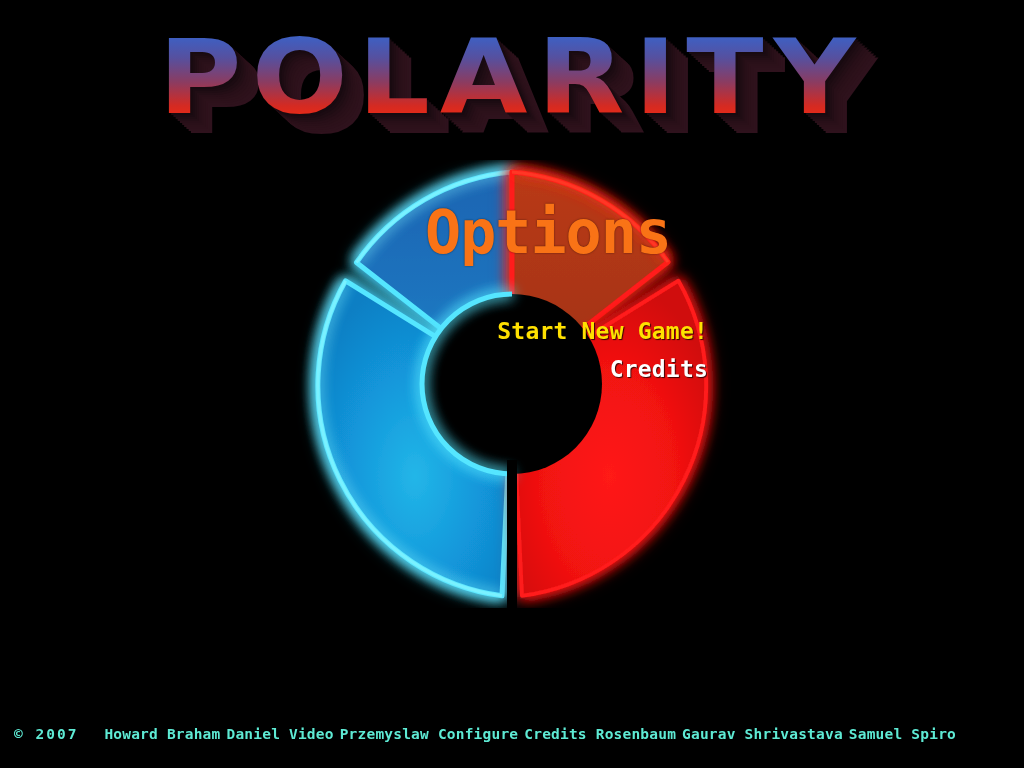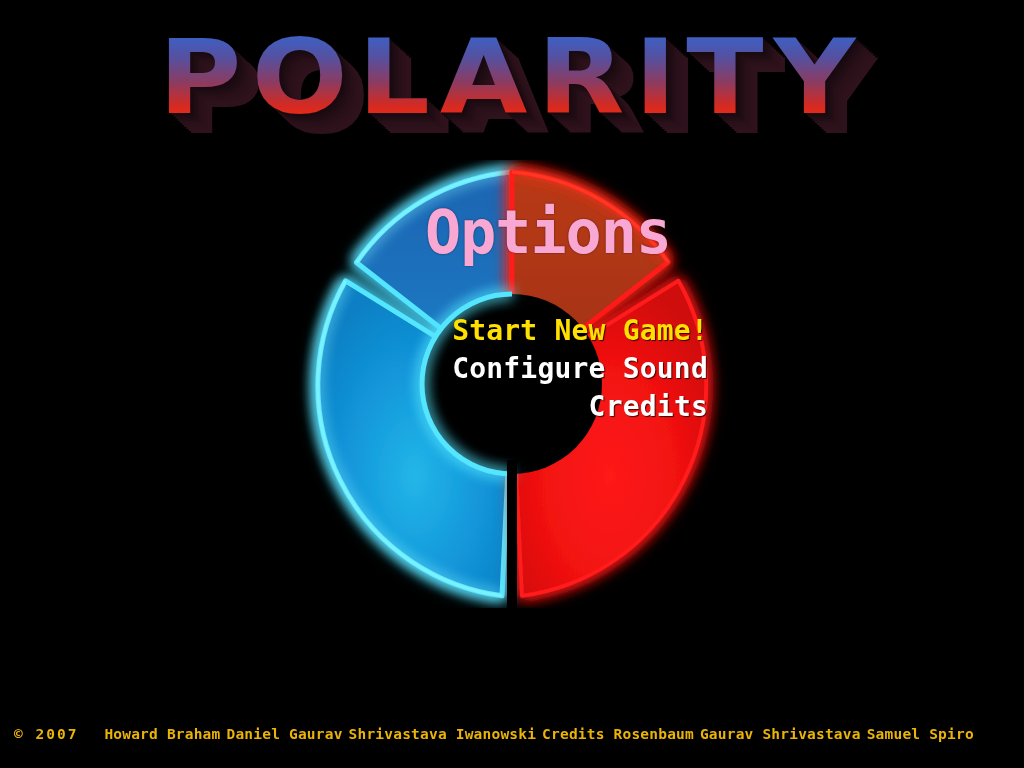--- a/index.html
+++ b/index.html
@@ -87,35 +87,35 @@
     left: 0;
     top: 196px;
     width: 1024px;
     text-align: center;
     padding-left: 72px;
     box-sizing: border-box;
     font-family: "DejaVu Sans Mono", "Liberation Mono", monospace;
     font-size: 60px;
     font-weight: bold;
     letter-spacing: -1px;
-    color: #f9a8d4;
+    color: #f97316;
     line-height: 72px;
     text-shadow: 0 0 2px rgba(0,0,0,.55);
   }
 
   #menu {
     position: absolute;
     left: 300px;
     top: 312px;
     width: 408px;
     text-align: right;
   }
   .menu-item {
     font-family: "DejaVu Sans Mono", "Liberation Mono", monospace;
-    font-size: 28px;
+    font-size: 23px;
     font-weight: bold;
     letter-spacing: 0.2px;
     line-height: 38px;
     height: 38px;
     color: #ffffff;
     white-space: nowrap;
     cursor: pointer;
     text-shadow: 1px 1px 1px rgba(0,0,0,.75);
   }
   .menu-item.selected { color: #ffe000; }
@@ -125,21 +125,21 @@
     position: absolute;
     left: 14px;
     top: 726px;
     width: 1000px;
     display: flex;
     align-items: baseline;
     white-space: nowrap;
     font-family: "DejaVu Sans Mono", "Liberation Mono", monospace;
     font-size: 14.5px;
     font-weight: bold;
-    color: #eab308;
+    color: #5eead4;
     letter-spacing: 0.2px;
   }
   #credits .cr-copy { margin-right: 26px; letter-spacing: 2px; }
   #credits .cr-name { margin-right: 6px; }
   #credits .cr-name:last-child { margin-right: 0; }
 </style>
 </head>
 <body>
 
 <div id="screen">
@@ -228,28 +228,27 @@
       </g>
 
       <rect x="219" y="300" width="10" height="148" fill="#000000"></rect>
     </svg>
   </div>
 
   <div id="options-heading">Options</div>
 
   <div id="menu">
     <div class="menu-item selected">Start New Game!</div>
-    <div class="menu-item">Configure Sound</div>
     <div class="menu-item">Credits</div>
   </div>
 
   <div id="credits">
     <span class="cr-copy">© 2007</span>
     <span class="cr-name">Howard Braham</span>
-    <span class="cr-name">Daniel Gaurav</span>
-    <span class="cr-name">Shrivastava Iwanowski</span>
+    <span class="cr-name">Daniel Video</span>
+    <span class="cr-name">Przemyslaw Configure</span>
     <span class="cr-name">Credits Rosenbaum</span>
     <span class="cr-name">Gaurav Shrivastava</span>
     <span class="cr-name">Samuel Spiro</span>
 
   </div>
 
 </div>
 
 </body></html>

